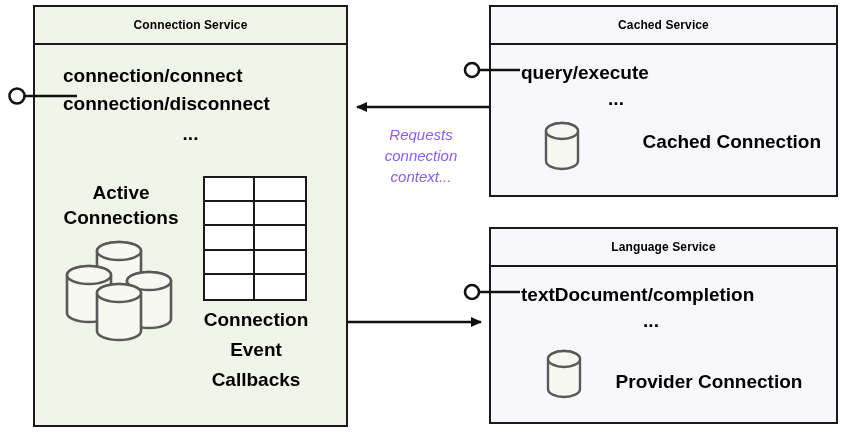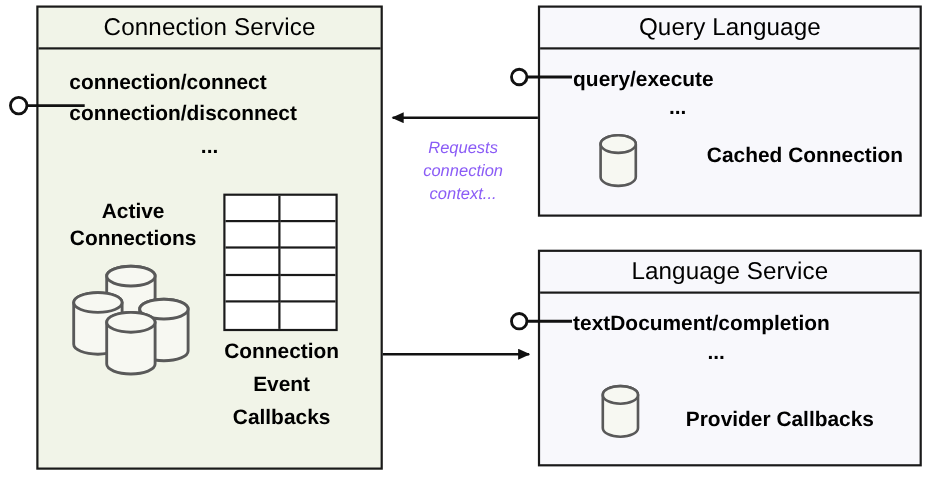--- a/index.html
+++ b/index.html
@@ -24,22 +24,22 @@
   
   .component {
     position: absolute;
     box-sizing: border-box;
     border: 2px solid #1a1a1a;
   }
   .component .title-bar {
     box-sizing: border-box;
     border-bottom: 2px solid #1a1a1a;
     text-align: center;
-    font-weight: normal;
-    font-size: 22px;
+    font-weight: bold;
+    font-size: 12px;
     line-height: 36px;
     height: 38px;
     letter-spacing: 0.1px;
   }
   .component .body {
     position: relative;
     box-sizing: border-box;
     width: 100%;
     font-weight: bold;
   }
@@ -151,21 +151,21 @@
         <div class="cell last-col last-row"></div>
       </div>
 
       <div class="caption" style="left:155px; top:262px; width:132px;">Connection</div>
       <div class="caption" style="left:155px; top:292px; width:132px;">Event</div>
       <div class="caption" style="left:155px; top:322px; width:132px;">Callbacks</div>
     </div>
   </div>
 
   <div class="component blue-box" style="left:489px; top:5px; width:349px; height:192px;">
-    <div class="title-bar">Query Language</div>
+    <div class="title-bar">Cached Service</div>
     <div class="body" style="height:152px;">
       <div class="iface-list" style="left:30px; top:15px;">query/execute</div>
       <div class="ellipsis" style="left:0; top:43px; width:250px;">...</div>
 
       <svg class="cyl" style="left:50px; top:74px;" width="42" height="54" viewBox="0 0 42 54">
         <g fill="#f7f8f2" stroke="#595959" stroke-width="2.4" stroke-linejoin="round">
           <path d="M5 12 a16 8 0 0 1 32 0 v30 a16 8 0 0 1 -32 0 z"></path>
           <ellipse cx="21" cy="12" rx="16" ry="8"></ellipse>
         </g>
       </svg>
@@ -180,21 +180,21 @@
       <div class="iface-list" style="left:30px; top:15px;">textDocument/completion</div>
       <div class="ellipsis" style="left:0; top:43px; width:320px;">...</div>
 
       <svg class="cyl" style="left:52px; top:80px;" width="42" height="54" viewBox="0 0 42 54">
         <g fill="#f7f8f2" stroke="#595959" stroke-width="2.4" stroke-linejoin="round">
           <path d="M5 12 a16 8 0 0 1 32 0 v30 a16 8 0 0 1 -32 0 z"></path>
           <ellipse cx="21" cy="12" rx="16" ry="8"></ellipse>
         </g>
       </svg>
 
-      <div class="caption" style="left:92px; top:102px; width:252px;">Provider Callbacks</div>
+      <div class="caption" style="left:92px; top:102px; width:252px;">Provider Connection</div>
     </div>
   </div>
 
   <svg id="wires" viewBox="0 0 846 436">
     <defs>
       <marker id="arrowOpen" markerWidth="12" markerHeight="12" refX="10" refY="5" orient="auto" markerUnits="userSpaceOnUse">
         <path d="M0,0 L11,5 L0,10 z" fill="#111111"></path>
       </marker>
       <marker id="arrowOpenL" markerWidth="12" markerHeight="12" refX="10" refY="5" orient="auto" markerUnits="userSpaceOnUse">
         <path d="M0,0 L11,5 L0,10 z" fill="#111111"></path>

